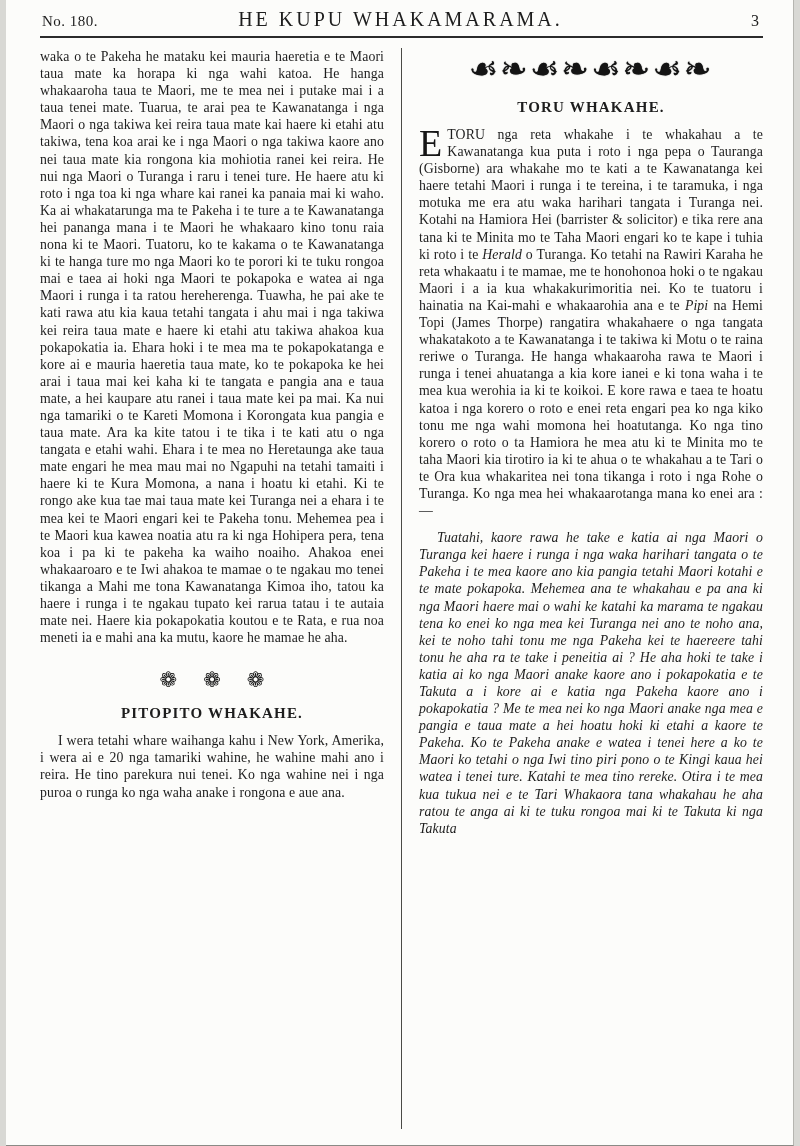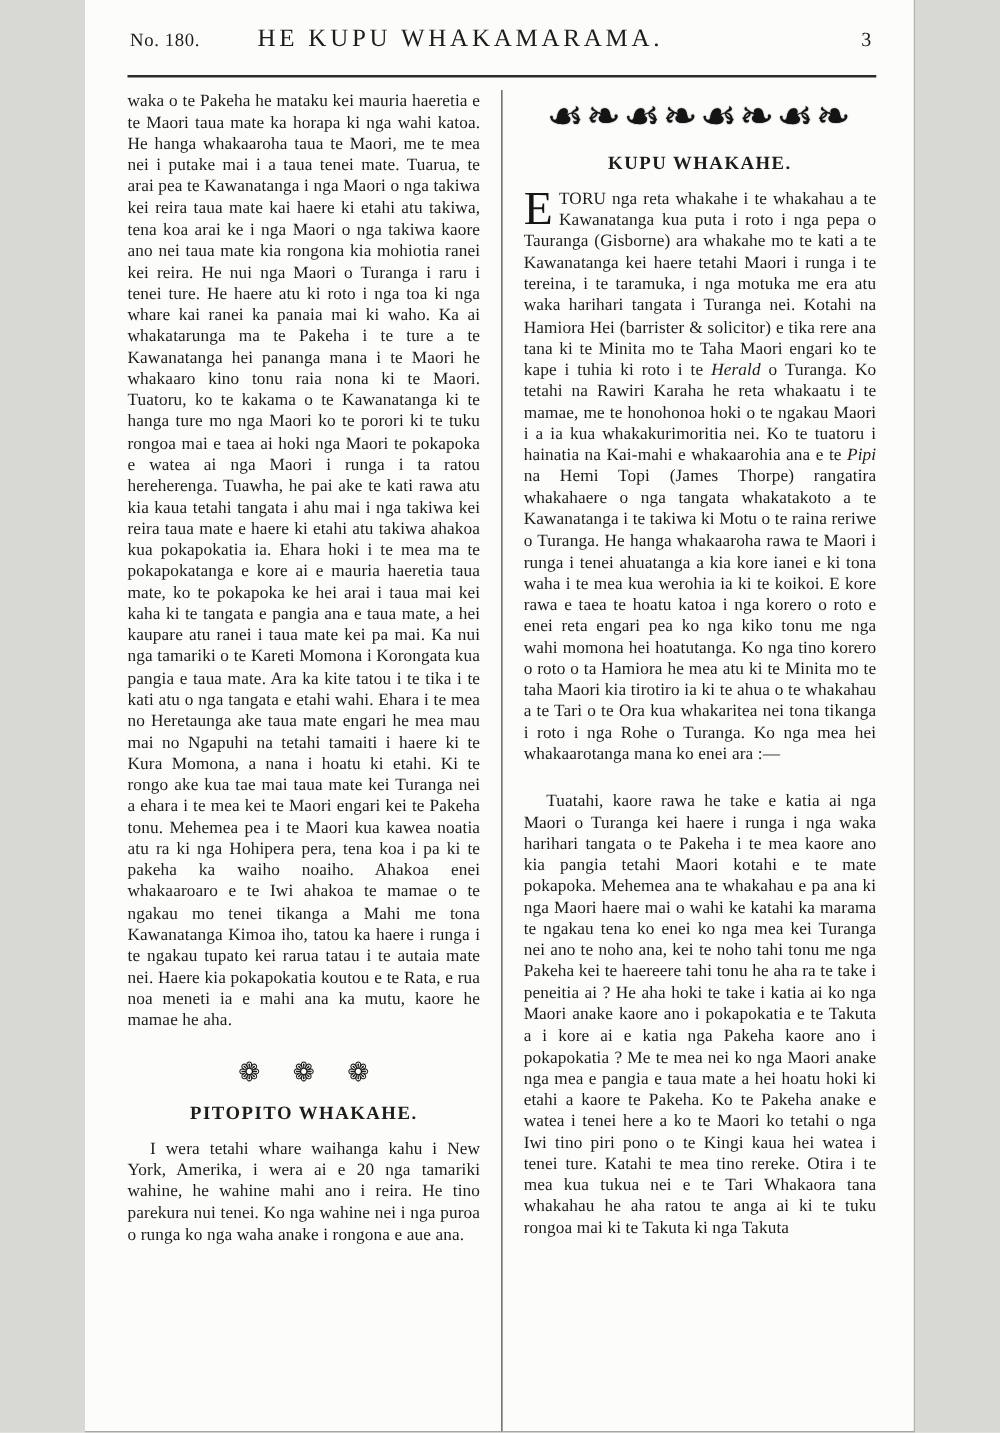--- a/index.html
+++ b/index.html
@@ -3,21 +3,21 @@
 <meta charset="utf-8">
 <style>
   html, body {
     margin: 0;
     padding: 0;
     background: #d8d8d4;
     font-family: "Liberation Serif", "DejaVu Serif", serif;
   }
   .page {
     position: relative;
-    width: 664px;
+    width: 788px;
     height: 1146px;
     margin: 0 auto;
     background: #fcfcfa;
     color: #1d1d1d;
     box-sizing: border-box;
     padding: 6px 30px 8px 34px;
     border-right: 1px solid #b5b5b0;
     border-bottom: 1px solid #8a8a85;
     overflow: hidden;
   }
@@ -26,25 +26,25 @@
     align-items: baseline;
     justify-content: space-between;
     padding: 2px 4px 0 2px;
   }
   .issue {
     font-size: 15px;
     width: 90px;
     letter-spacing: 0.5px;
   }
   .title {
-    margin: 12px;
+    margin: 0;
     font-size: 20px;
     font-weight: 500;
     letter-spacing: 3px;
-    text-align: left;
+    text-align: center;
     flex: 1;
   }
   .pagenum {
     font-size: 16px;
     width: 90px;
     text-align: right;
   }
   .head-rule {
     border: 0;
     border-top: 2px solid #2b2b2b;
@@ -66,21 +66,21 @@
     align-self: stretch;
   }
   .body-text {
     margin: 0;
     font-size: 13.8px;
     line-height: 1.24;
     text-align: justify;
     letter-spacing: 0.1px;
   }
   .indent { text-indent: 18px; }
-  .para-space { margin-top: 20px; }
+  .para-space { margin-top: 10px; font-style: italic; }
   .section-heading {
     margin: 14px 0 10px 0;
     font-size: 15px;
     font-weight: bold;
     letter-spacing: 1.2px;
     text-align: center;
   }
   .flower-row {
     text-align: center;
     font-family: "DejaVu Sans", sans-serif;
@@ -133,21 +133,21 @@
       <h2 class="section-heading">PITOPITO WHAKAHE.</h2>
 
       <p class="body-text indent">I wera tetahi whare waihanga kahu i New York, Amerika, i wera ai e 20 nga tamariki wahine, he wahine mahi ano i reira. He tino parekura nui tenei. Ko nga wahine nei i nga puroa o runga ko nga waha anake i rongona e aue ana.</p>
     </div>
 
     <div class="col-divider"></div>
 
     <div class="col">
       <div class="ornament-band">☙❧☙❧☙❧☙❧</div>
 
-      <h2 class="section-heading">KUPU WHAKAHE.</h2>
+      <h2 class="section-heading">TORU WHAKAHE.</h2>
 
       <p class="body-text">
         <span class="dropcap">E</span><span> TORU nga reta whakahe i te whakahau a te Kawanatanga kua puta i roto i nga pepa o Tauranga (Gisborne) ara whakahe mo te kati a te Kawanatanga kei haere tetahi Maori i runga i te tereina, i te taramuka, i nga motuka me era atu waka harihari tangata i Turanga nei. Kotahi na Hamiora Hei (barrister &amp; solicitor) e tika rere ana tana ki te Minita mo te Taha Maori engari ko te kape i tuhia ki roto i te </span><span class="italic">Herald</span><span> o Turanga. Ko tetahi na Rawiri Karaha he reta whakaatu i te mamae, me te honohonoa hoki o te ngakau Maori i a ia kua whakakurimoritia nei. Ko te tuatoru i hainatia na Kai-mahi e whakaarohia ana e te </span><span class="italic">Pipi</span><span> na Hemi Topi (James Thorpe) rangatira whakahaere o nga tangata whakatakoto a te Kawanatanga i te takiwa ki Motu o te raina reriwe o Turanga. He hanga whakaaroha rawa te Maori i runga i tenei ahuatanga a kia kore ianei e ki tona waha i te mea kua werohia ia ki te koikoi. E kore rawa e taea te hoatu katoa i nga korero o roto e enei reta engari pea ko nga kiko tonu me nga wahi momona hei hoatutanga. Ko nga tino korero o roto o ta Hamiora he mea atu ki te Minita mo te taha Maori kia tirotiro ia ki te ahua o te whakahau a te Tari o te Ora kua whakaritea nei tona tikanga i roto i nga Rohe o Turanga. Ko nga mea hei whakaarotanga mana ko enei ara :—</span>
       </p>
 
       <p class="body-text indent para-space">Tuatahi, kaore rawa he take e katia ai nga Maori o Turanga kei haere i runga i nga waka harihari tangata o te Pakeha i te mea kaore ano kia pangia tetahi Maori kotahi e te mate pokapoka. Mehemea ana te whakahau e pa ana ki nga Maori haere mai o wahi ke katahi ka marama te ngakau tena ko enei ko nga mea kei Turanga nei ano te noho ana, kei te noho tahi tonu me nga Pakeha kei te haereere tahi tonu he aha ra te take i peneitia ai ? He aha hoki te take i katia ai ko nga Maori anake kaore ano i pokapokatia e te Takuta a i kore ai e katia nga Pakeha kaore ano i pokapokatia ? Me te mea nei ko nga Maori anake nga mea e pangia e taua mate a hei hoatu hoki ki etahi a kaore te Pakeha. Ko te Pakeha anake e watea i tenei here a ko te Maori ko tetahi o nga Iwi tino piri pono o te Kingi kaua hei watea i tenei ture. Katahi te mea tino rereke. Otira i te mea kua tukua nei e te Tari Whakaora tana whakahau he aha ratou te anga ai ki te tuku rongoa mai ki te Takuta ki nga Takuta</p>
     </div>
 
   </div>
 </div>

